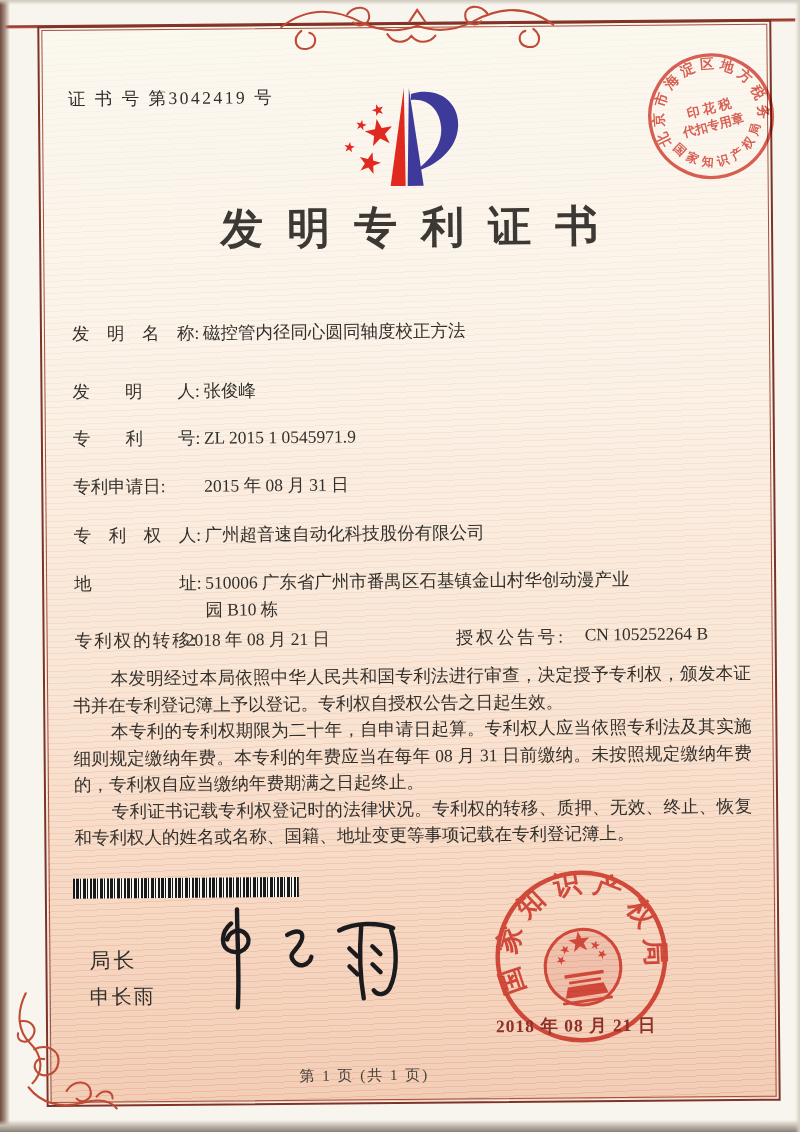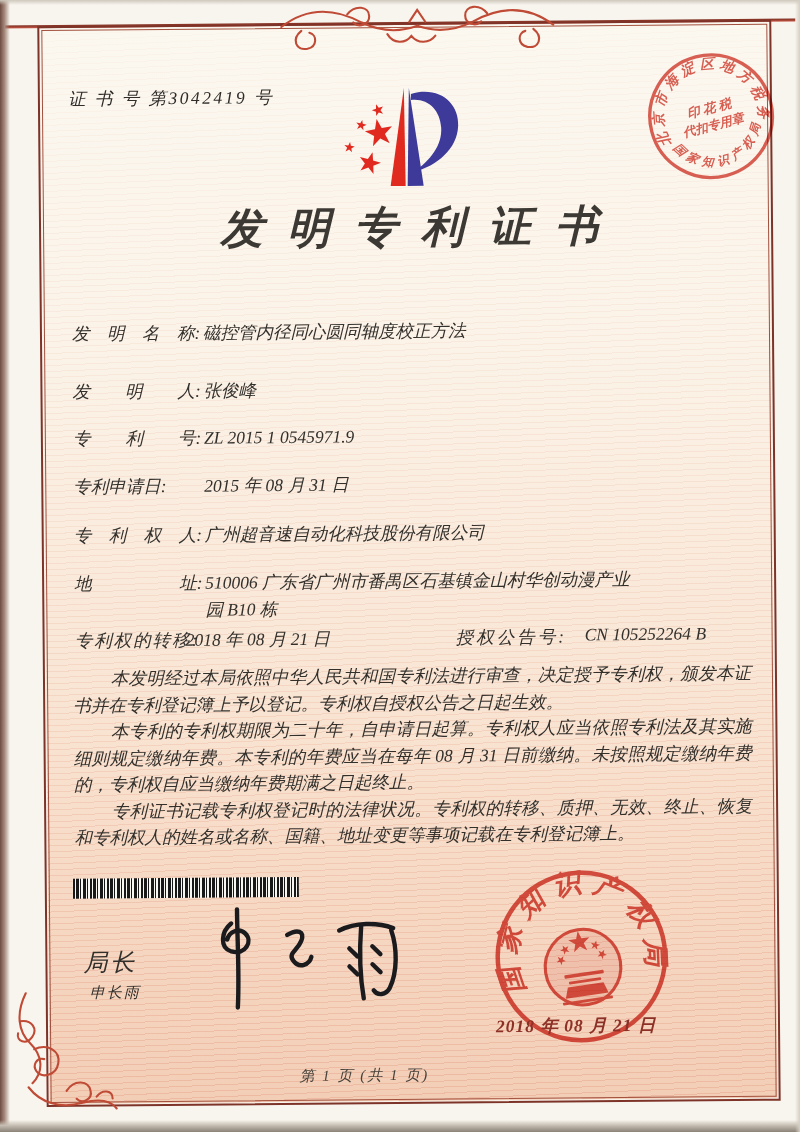--- a/index.html
+++ b/index.html
@@ -1,17 +1,17 @@
 <!DOCTYPE html>
 <html style="--seal-red: #d5463a; --frame-red: #7e3328; --logo-red: #e02a20; --logo-blue: #3d3a99;"><head>
 <meta charset="utf-8">
 <style>
   html,body{margin:0;padding:0;background:#e9e5dc;}
   .stage{position:relative;width:800px;height:1132px;overflow:hidden;
-         background:#f8f5ee;font-family:"Liberation Serif","DejaVu Serif",serif;color:#33302c;font-style:italic;}
+         background:#f8f5ee;font-family:"Liberation Serif","DejaVu Serif",serif;color:#33302c;}
   .tilt{position:absolute;inset:0;transform:rotate(-0.5deg);}
   
   .inner-bg{position:absolute;left:45px;top:26px;right:27px;bottom:31px;
     background:linear-gradient(180deg,#fbf8f0 0%,#fbf3e8 30%,#f9e5d4 62%,#f6d8c3 82%,#f3ceb7 100%);}
   .inner-waves{position:absolute;left:45px;top:26px;right:27px;bottom:31px;
     background:repeating-linear-gradient(178deg,rgba(219,118,88,.30) 0 1px,rgba(255,255,255,0) 1px 6px);
     -webkit-mask-image:linear-gradient(180deg,rgba(0,0,0,.10),rgba(0,0,0,.40) 55%,rgba(0,0,0,.78));
     mask-image:linear-gradient(180deg,rgba(0,0,0,.10),rgba(0,0,0,.40) 55%,rgba(0,0,0,.78));}
   .frame{position:absolute;left:42px;top:23px;right:24px;bottom:28px;
     border:2px solid var(--frame-red,#7e3328);}
@@ -30,22 +30,22 @@
   .g-l1{left:0;letter-spacing:2px;}
   .g-v1{left:111px;}
   .g-l2{left:381px;letter-spacing:3px;}
   .g-v2{left:510px;}
   .paras{position:absolute;left:72px;top:663px;width:678px;font-size:17.5px;}
   .paras p{margin:0;line-height:26.5px;text-indent:2.15em;text-align:justify;}
   .barcode{position:absolute;left:70px;top:876px;width:226px;height:20px;
     background:repeating-linear-gradient(90deg,#181818 0 2px,#f8f6f0 2px 3px,#181818 3px 6px,
       #f8f6f0 6px 7px,#181818 7px 8px,#f8f6f0 8px 10px,#181818 10px 13px,#f8f6f0 13px 14px,
       #181818 14px 15px,#f8f6f0 15px 17px);}
-  .director-label{top:944px;left:80px;font-size:24px;letter-spacing:3px;}
-  .director-name{top:981px;left:86px;font-size:15px;letter-spacing:2px;}
+  .director-label{top:944px;left:86px;font-size:21px;letter-spacing:3px;}
+  .director-name{top:981px;left:86px;font-size:20px;letter-spacing:2px;}
   .footer{top:1066px;left:0;width:720px;text-align:center;font-size:15px;letter-spacing:2px;color:#46413b;}
   .seal-date{top:1015px;left:492px;width:200px;font-size:17.5px;letter-spacing:1px;
     color:#8d3127;font-weight:600;}
   svg{position:absolute;overflow:visible;}
   .sig{left:198px;top:900px;}
   .logo{left:336px;top:84px;}
   .seal-top{left:648px;top:52px;transform:rotate(-14deg);opacity:.85;mix-blend-mode:multiply;}
   .seal-bottom{left:488px;top:868px;transform:rotate(-8deg);opacity:.9;mix-blend-mode:multiply;}
   .orn-top{left:282px;top:0;}
   .orn-corner{left:8px;top:988px;}

